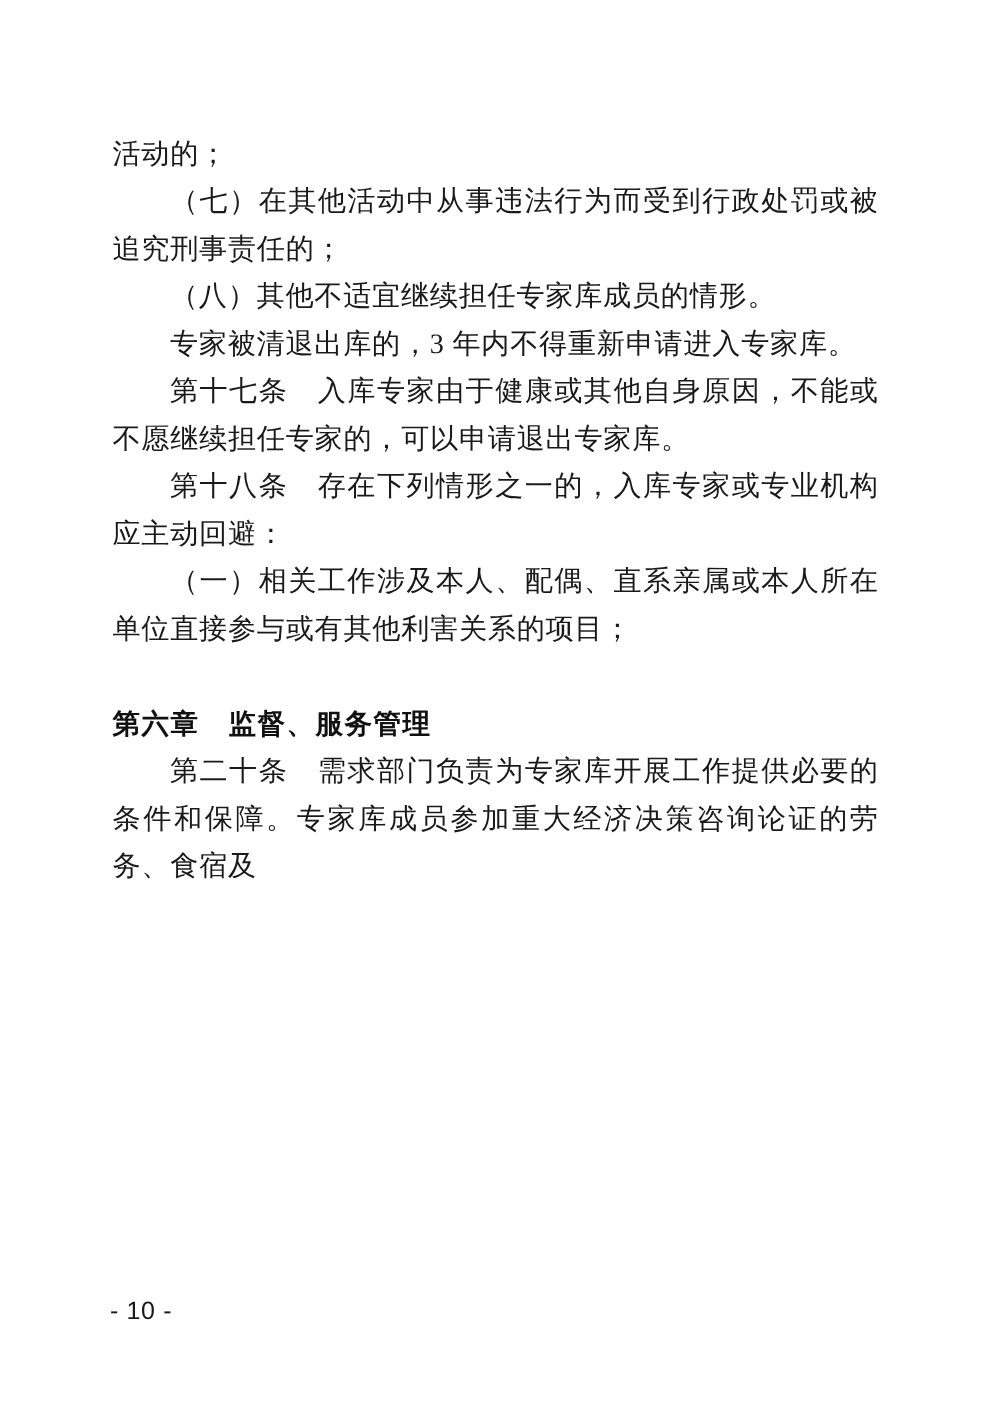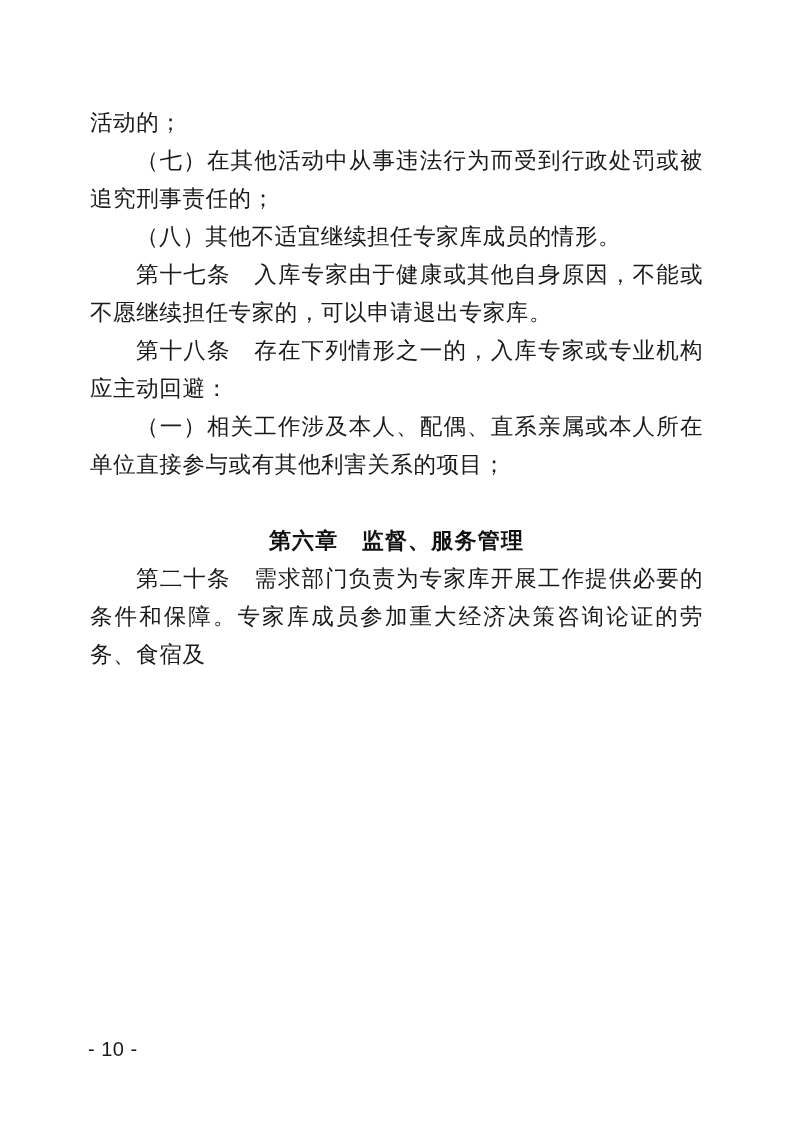--- a/index.html
+++ b/index.html
@@ -42,21 +42,21 @@
   .para.no-indent {
     text-indent: 0;
   }
 
   
   .chapter-heading {
     font-family: "Liberation Sans", "DejaVu Sans", sans-serif;
     font-size: 22px;
     font-weight: bold;
     color: #111111;
-    text-align: center;
+    text-align: left;
     line-height: 38px;
     margin: 0;
     letter-spacing: 1.2px;
   }
 
   .spacer-line {
     height: 38px;
   }
 
   
@@ -76,20 +76,21 @@
 <div class="page">
 
   <div class="content">
 
     <p class="para no-indent">活动的；</p>
 
     <p class="para">（七）在其他活动中从事违法行为而受到行政处罚或被追究刑事责任的；</p>
 
     <p class="para">（八）其他不适宜继续担任专家库成员的情形。</p>
 
+    <p class="para">专家被清退出库的，3 年内不得重新申请进入专家库。</p>
 
     <p class="para">第十七条　入库专家由于健康或其他自身原因，不能或不愿继续担任专家的，可以申请退出专家库。</p>
 
     <p class="para">第十八条　存在下列情形之一的，入库专家或专业机构应主动回避：</p>
 
     <p class="para">（一）相关工作涉及本人、配偶、直系亲属或本人所在单位直接参与或有其他利害关系的项目；</p>
 
 
 
 

